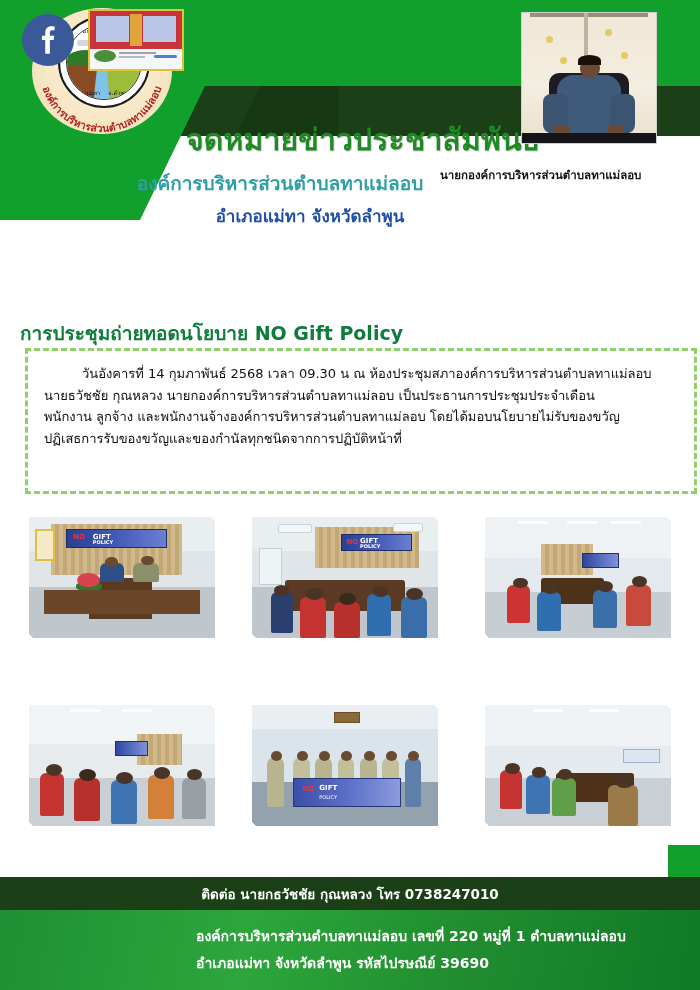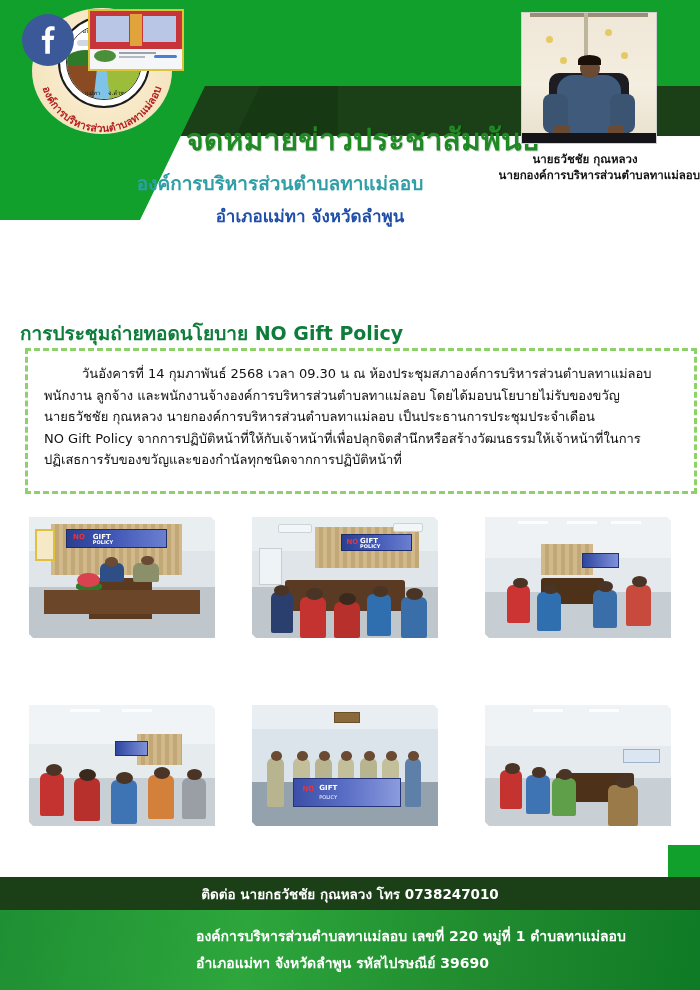--- a/index.html
+++ b/index.html
@@ -149,21 +149,21 @@
   .pt-hand-l{ position:absolute; left:24%; top:86%; width:12%; height:9%; background:#6b4a33; border-radius:4px; }
   .pt-hand-r{ position:absolute; right:24%; top:86%; width:12%; height:9%; background:#6b4a33; border-radius:4px; }
   .pt-desk{ position:absolute; left:0; bottom:0; width:100%; height:8%; background:#151519; }
 
   .pt-cap1{
     position:absolute; left:470px; top:150px; width:230px;
     text-align:center; font-size:11.5px; font-weight:bold; color:#111;
   }
   .pt-cap2{
     position:absolute; left:440px; top:166px; width:260px;
-    text-align:right; font-size:11.5px; font-weight:bold; color:#111;
+    text-align:left; font-size:11.5px; font-weight:bold; color:#111;
   }
 
   
   .issue{
     position:absolute; left:182px; top:264px; width:364px; height:44px;
     background:#1b3f17; border-radius:12px;
     display:flex; align-items:center; justify-content:center;
     color:#ffffff; font-size:19px; font-weight:bold;
     box-shadow:0 2px 3px rgba(0,0,0,.25);
   }
@@ -358,32 +358,30 @@
       <div class="pt-chair"></div>
       <div class="pt-body"></div>
       <div class="pt-arm-l"></div>
       <div class="pt-arm-r"></div>
       <div class="pt-head"></div>
       <div class="pt-hair"></div>
       <div class="pt-hand-l"></div>
       <div class="pt-hand-r"></div>
       <div class="pt-desk"></div>
     </div>
-    <div class="pt-cap1">นายธวัชชัย  กุณหลวง</div>
     <div class="pt-cap2">นายกองค์การบริหารส่วนตำบลทาแม่ลอบ</div>
   </div>
 
 
   <div class="headline">การประชุมถ่ายทอดนโยบาย  NO Gift Policy</div>
 
   <div class="bodybox">
     <p class="first">วันอังคารที่ 14 กุมภาพันธ์  2568  เวลา 09.30 น  ณ ห้องประชุมสภาองค์การบริหารส่วนตำบลทาแม่ลอบ</p>
+    <p>นายธวัชชัย   กุณหลวง   นายกองค์การบริหารส่วนตำบลทาแม่ลอบ  เป็นประธานการประชุมประจำเดือน</p>
     <p>พนักงาน ลูกจ้าง และพนักงานจ้างองค์การบริหารส่วนตำบลทาแม่ลอบ  โดยได้มอบนโยบายไม่รับของขวัญ</p>
-    <p>นายธวัชชัย   กุณหลวง   นายกองค์การบริหารส่วนตำบลทาแม่ลอบ  เป็นประธานการประชุมประจำเดือน</p>
-    <p>NO Gift Policy จากการปฏิบัติหน้าที่ให้กับเจ้าหน้าที่เพื่อปลุกจิตสำนึกหรือสร้างวัฒนธรรมให้เจ้าหน้าที่ในการ</p>
     <p>ปฏิเสธการรับของขวัญและของกำนัลทุกชนิดจากการปฏิบัติหน้าที่</p>
   </div>
 
   <div class="grid">
 
     <div class="ph r1 c1">
       <div class="ph-in">
         <div class="rm-ceil"></div>
         <div class="rm-wall"></div>
         <div class="rm-curtain"></div>

